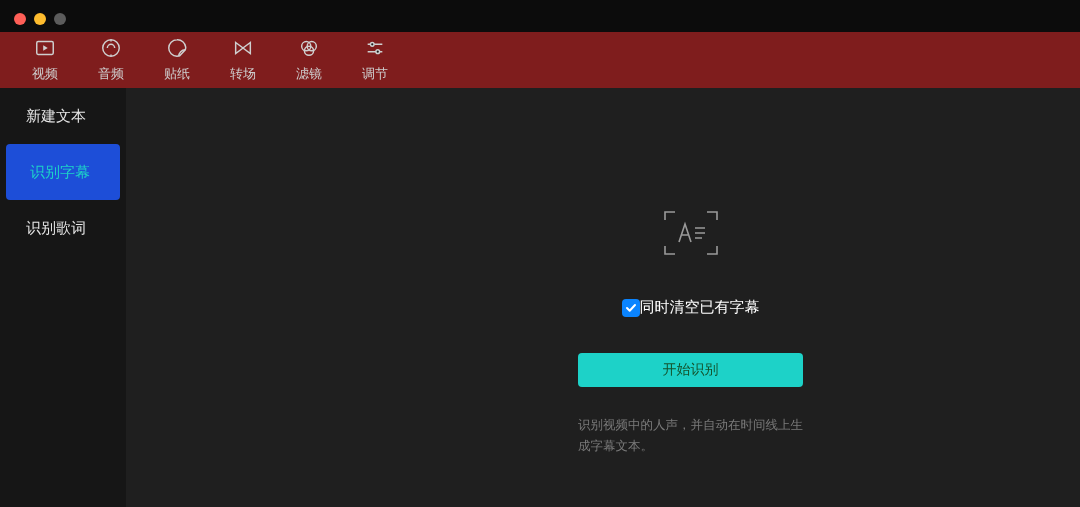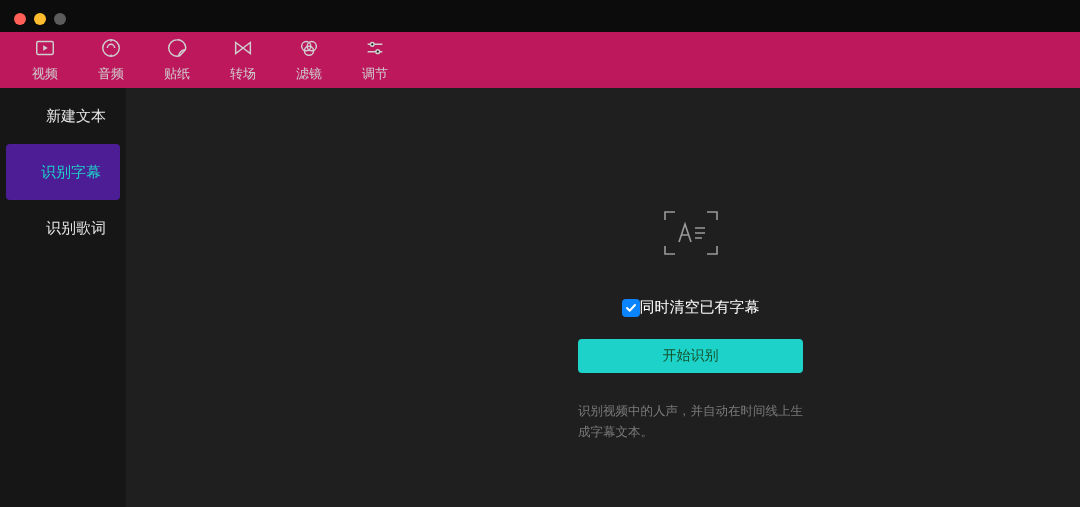--- a/index.html
+++ b/index.html
@@ -27,21 +27,21 @@
     .tl-min   { background: #febc2e; }
     .tl-max   { background: #5c5c5c; }
 
     
     .toolbar {
       position: absolute;
       top: 32px;
       left: 0;
       right: 0;
       height: 56px;
-      background: #be185d;
+      background: #7f1d1d;
       display: flex;
       align-items: center;
       padding-left: 12px;
     }
     .toolbar-item {
       width: 66px;
       display: flex;
       flex-direction: column;
       align-items: center;
       gap: 6px;
@@ -63,27 +63,26 @@
       background: #161616;
     }
     .sidebar-item {
       height: 56px;
       display: flex;
       align-items: center;
       padding-left: 26px;
       font-size: 15px;
       color: #e6e6e6;
       cursor: pointer;
-      justify-content: center;
     }
     .sidebar-item.selected {
-      background: #4c1d95;
+      background: #1d4ed8;
       border-radius: 4px;
       margin: 0 6px;
-      padding-left: 16px;
+      padding-left: 24px;
       color: #1dd2c8;
     }
 
     
     .main {
       position: absolute;
       top: 88px;
       left: 126px;
       right: 0;
       bottom: 0;
@@ -108,21 +107,21 @@
       color: #9a9a9a;
     }
     .bracket-icon svg.corners { position: absolute; inset: 0; }
     .bracket-icon svg.glyph  { position: absolute; left: 12px; top: 12px; width: 32px; height: 26px; }
 
     .checkbox-row {
       display: flex;
       align-items: center;
       font-size: 15px;
       color: #ffffff;
-      margin-bottom: 22px;
+      margin-bottom: 36px;
     }
     .checkbox {
       width: 18px; height: 18px;
       background: #0a84ff;
       border-radius: 4px;
       display: flex;
       align-items: center;
       justify-content: center;
     }
     .checkbox svg { width: 12px; height: 12px; }

